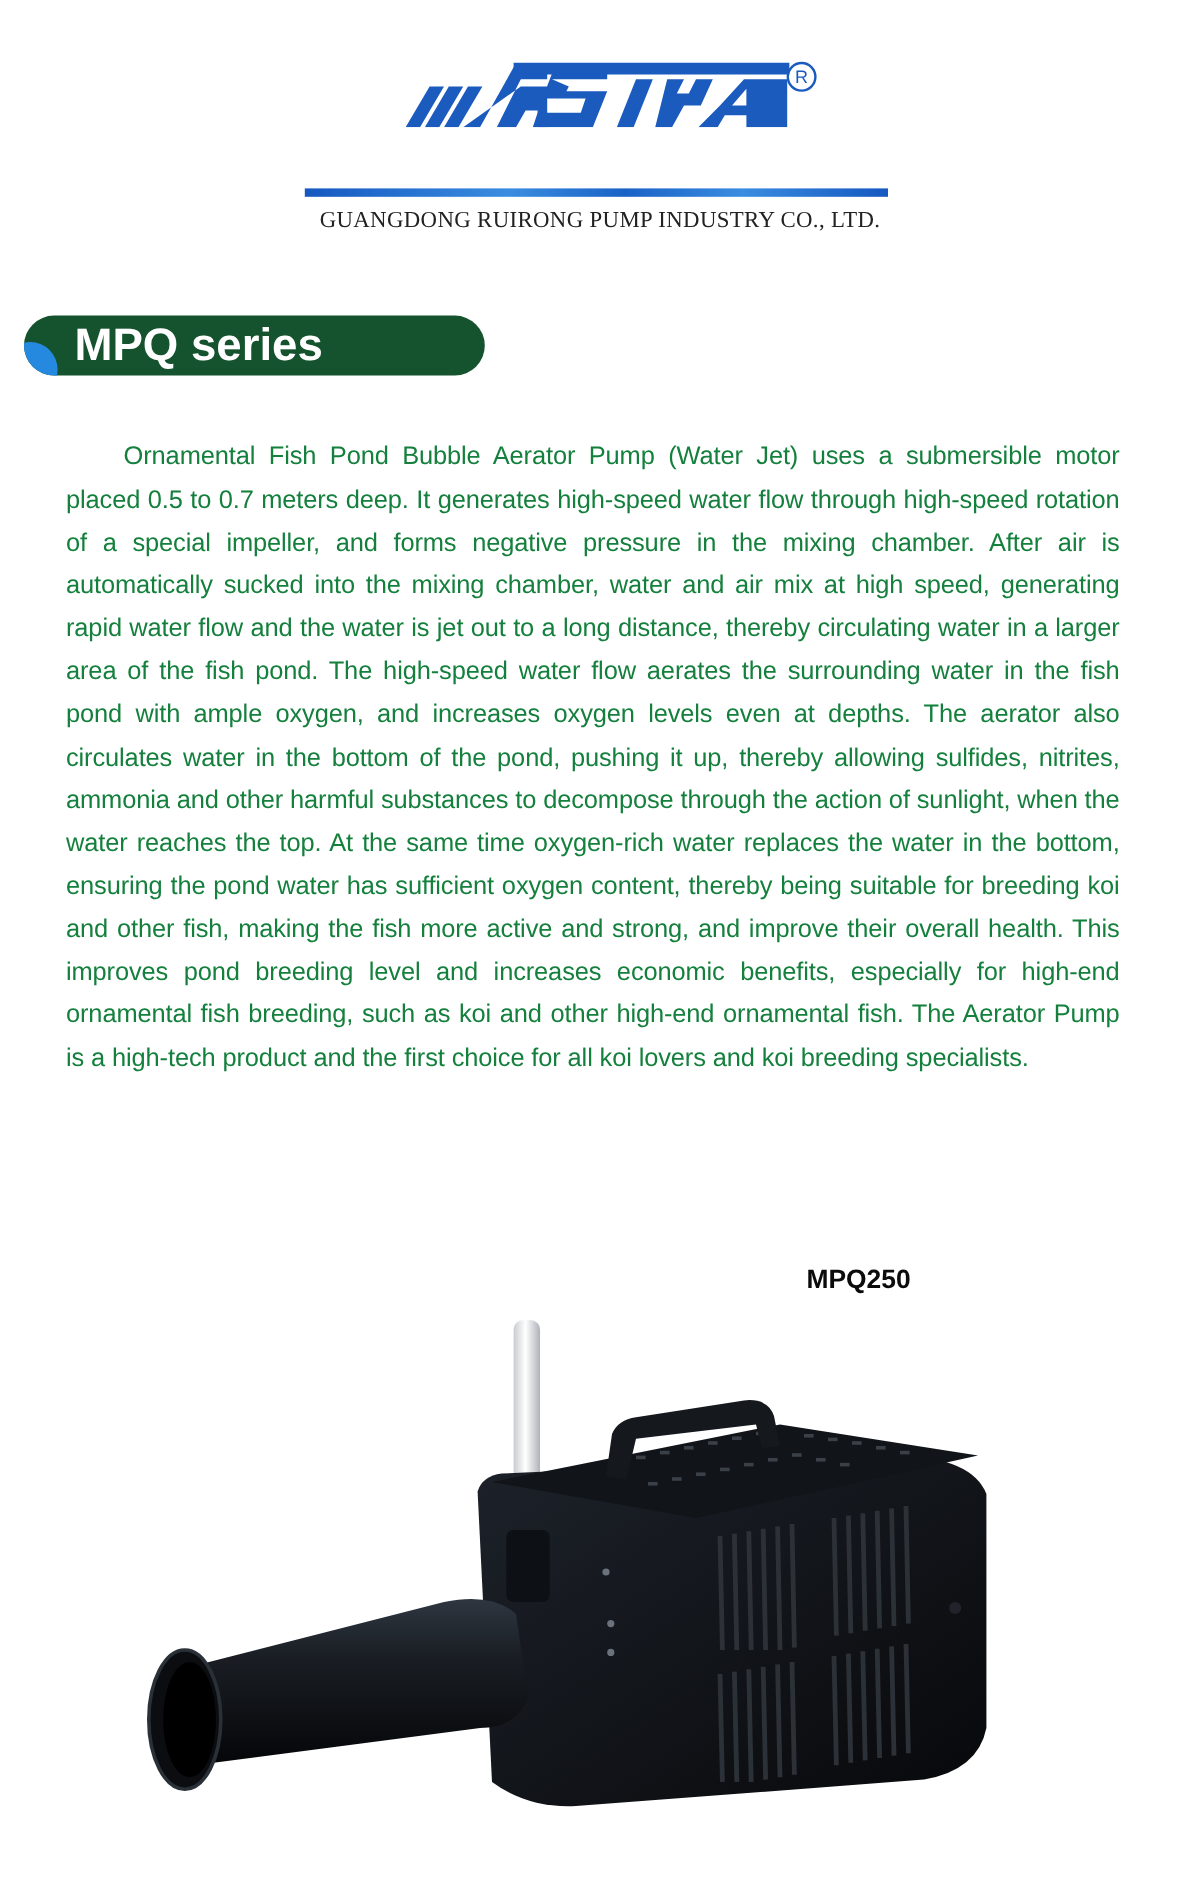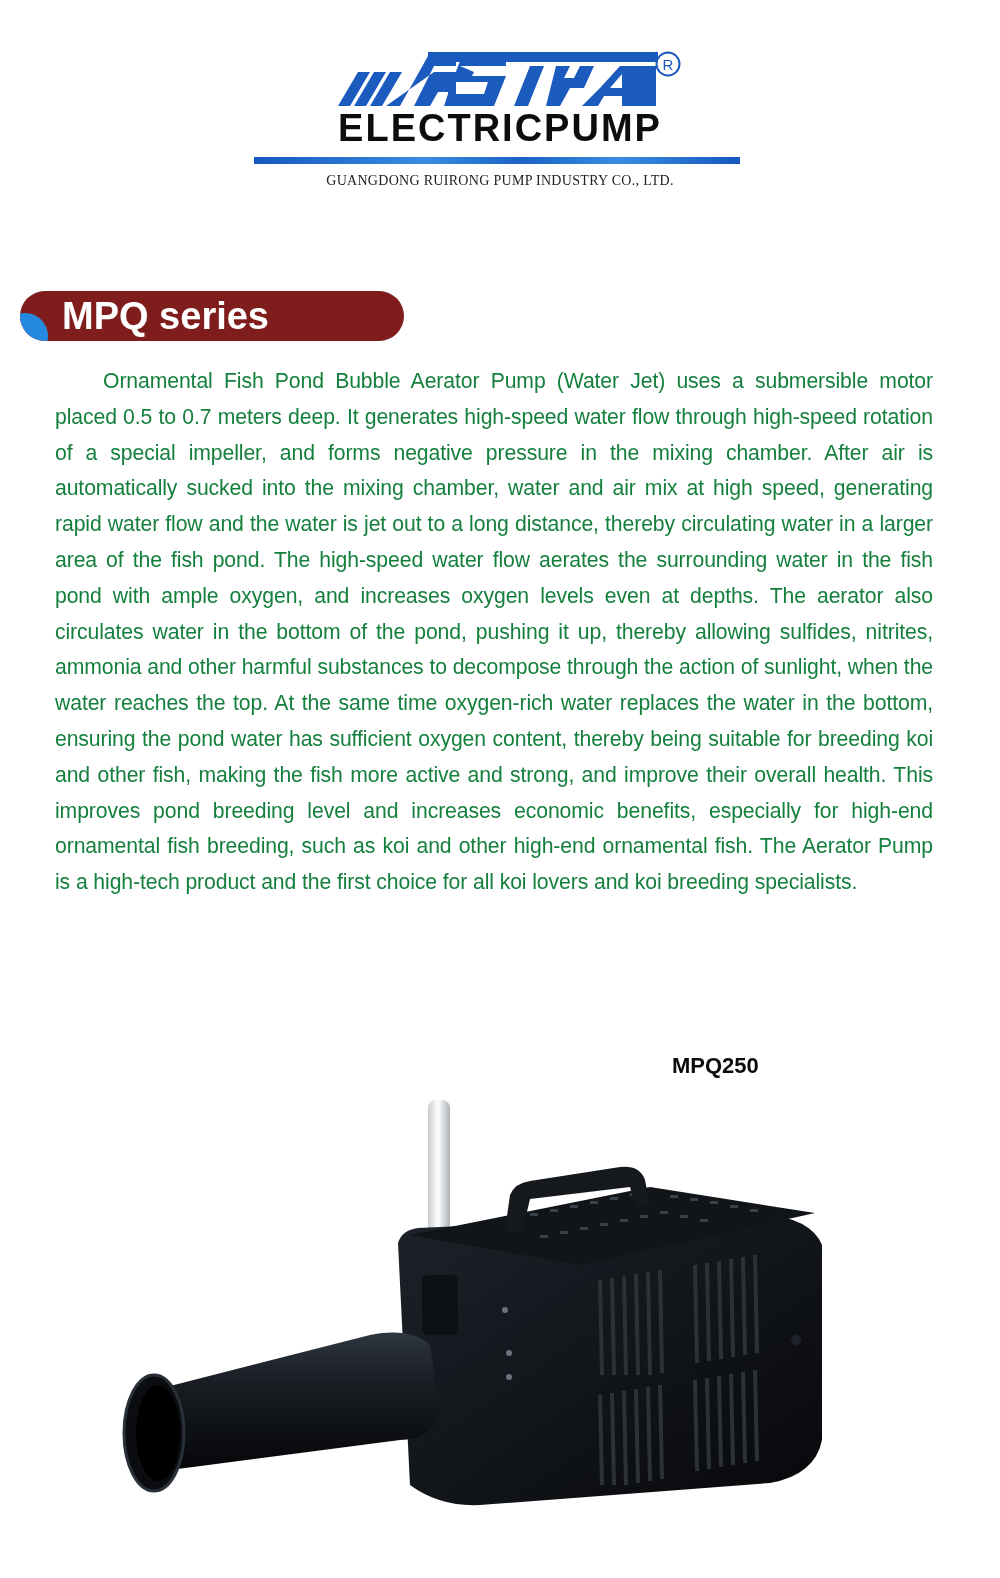--- a/index.html
+++ b/index.html
@@ -8,24 +8,24 @@
 
   .header { position: absolute; left: 0; top: 0; width: 1000px; height: 200px; }
   .logo-mark { position: absolute; left: 338px; top: 52px; width: 320px; height: 54px; }
   .reg-mark { position: absolute; left: 654px; top: 50px; width: 28px; height: 28px; }
   .brand-word { position: absolute; left: 0; width: 1000px; top: 107px; text-align: center;
                 font-family: "Liberation Sans", sans-serif; font-weight: bold; font-size: 38px;
                 letter-spacing: 2px; color: #0d0d0d; line-height: 42px; }
   .brand-bar { position: absolute; left: 254px; top: 157px; width: 486px; height: 7px;
                background: linear-gradient(90deg, #1558c0 0%, #3a8ce0 35%, #1a62c6 55%, #3a8ce0 75%, #1558c0 100%); }
   .company-name { position: absolute; left: 0; width: 1000px; top: 173px; text-align: center;
-                  font-family: "Liberation Serif", serif; font-size: 14px; letter-spacing: 0.3px; color: #222; }
+                  font-family: "Liberation Serif", serif; font-size: 19px; letter-spacing: 0.3px; color: #222; }
 
   .series-pill { position: absolute; left: 20px; top: 263px; width: 384px; height: 50px;
-                 background: #7f1d1d; border-radius: 25px; overflow: hidden; margin-top: 28px; }
+                 background: #14532d; border-radius: 25px; overflow: hidden; }
   .series-pill .accent { position: absolute; left: -18px; top: 22px; width: 46px; height: 46px;
                          border-radius: 50%; background: #2589e0; }
   .series-title { position: absolute; left: 42px; top: 3px; font-weight: bold; font-size: 38px;
                   color: #ffffff; line-height: 44px; }
 
   .description { position: absolute; left: 55px; top: 363px; width: 878px;
                  font-family: "Liberation Sans", sans-serif; font-size: 21.2px; line-height: 35.8px;
                  text-align: justify; text-indent: 48px; color: #15803d; margin: 0; letter-spacing: -0.1px; }
 
   .model-label { position: absolute; left: 672px; top: 1053px; font-weight: bold; font-size: 22px; color: #0b0b0b; }
@@ -54,21 +54,20 @@
       <polygon points="208,54 222,54 232,36 246,36 256,14 242,14 236,26 226,26 232,14 218,14"></polygon>
 
       <polygon points="244,54 260,54 266,44 284,44 284,54 318,54 318,14 282,14 262,36"></polygon>
     </g>
     <polygon points="272,36 284,22 284,36" fill="#ffffff"></polygon>
   </svg>
   <svg class="reg-mark" viewBox="0 0 28 28">
     <circle cx="14" cy="14" r="11.5" fill="none" stroke="#1b5bbe" stroke-width="2"></circle>
     <text x="14" y="19.5" text-anchor="middle" font-family="Liberation Sans, sans-serif" font-size="15" fill="#1b5bbe">R</text>
   </svg>
-  <div class="brand-word">ELECTRICPUMP</div>
   <div class="brand-bar"></div>
   <div class="company-name">GUANGDONG RUIRONG PUMP INDUSTRY CO., LTD.</div>
 </div>
 
 <div class="series-pill">
   <div class="accent"></div>
   <div class="series-title">MPQ series</div>
 </div>
 
 <p class="description">Ornamental Fish Pond Bubble Aerator Pump (Water Jet) uses a submersible motor placed 0.5 to 0.7 meters deep. It generates high-speed water flow through high-speed rotation of a special impeller, and forms negative pressure in the mixing chamber. After air is automatically sucked into the mixing chamber, water and air mix at high speed, generating rapid water flow and the water is jet out to a long distance, thereby circulating water in a larger area of the fish pond. The high-speed water flow aerates the surrounding water in the fish pond with ample oxygen, and increases oxygen levels even at depths. The aerator also circulates water in the bottom of the pond, pushing it up, thereby allowing sulfides, nitrites, ammonia and other harmful substances to decompose through the action of sunlight, when the water reaches the top. At the same time oxygen-rich water replaces the water in the bottom, ensuring the pond water has sufficient oxygen content, thereby being suitable for breeding koi and other fish, making the fish more active and strong, and improve their overall health. This improves pond breeding level and increases economic benefits, especially for high-end ornamental fish breeding, such as koi and other high-end ornamental fish. The Aerator Pump is a high-tech product and the first choice for all koi lovers and koi breeding specialists.</p>

